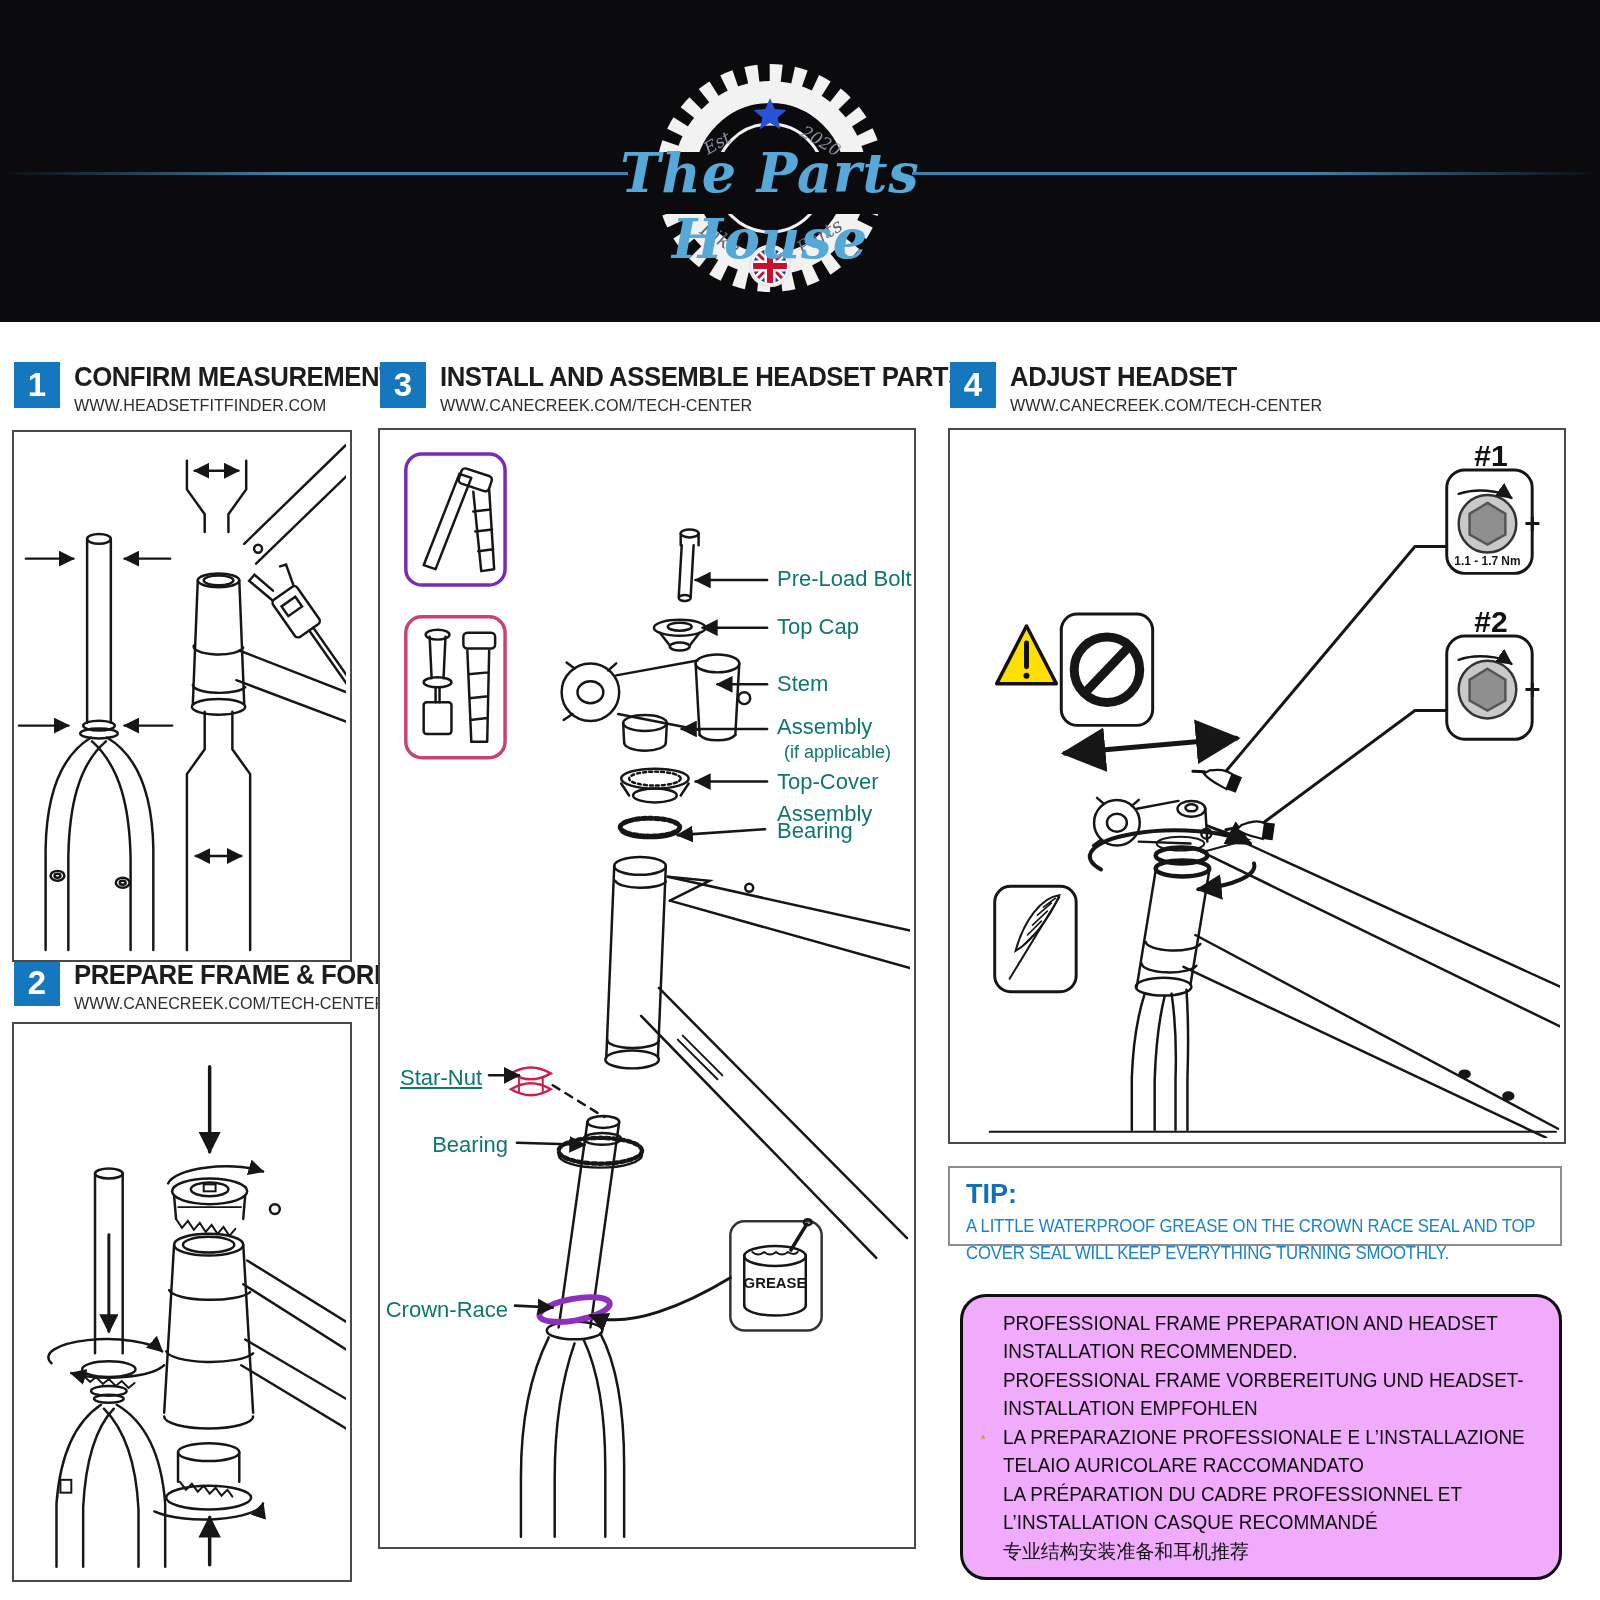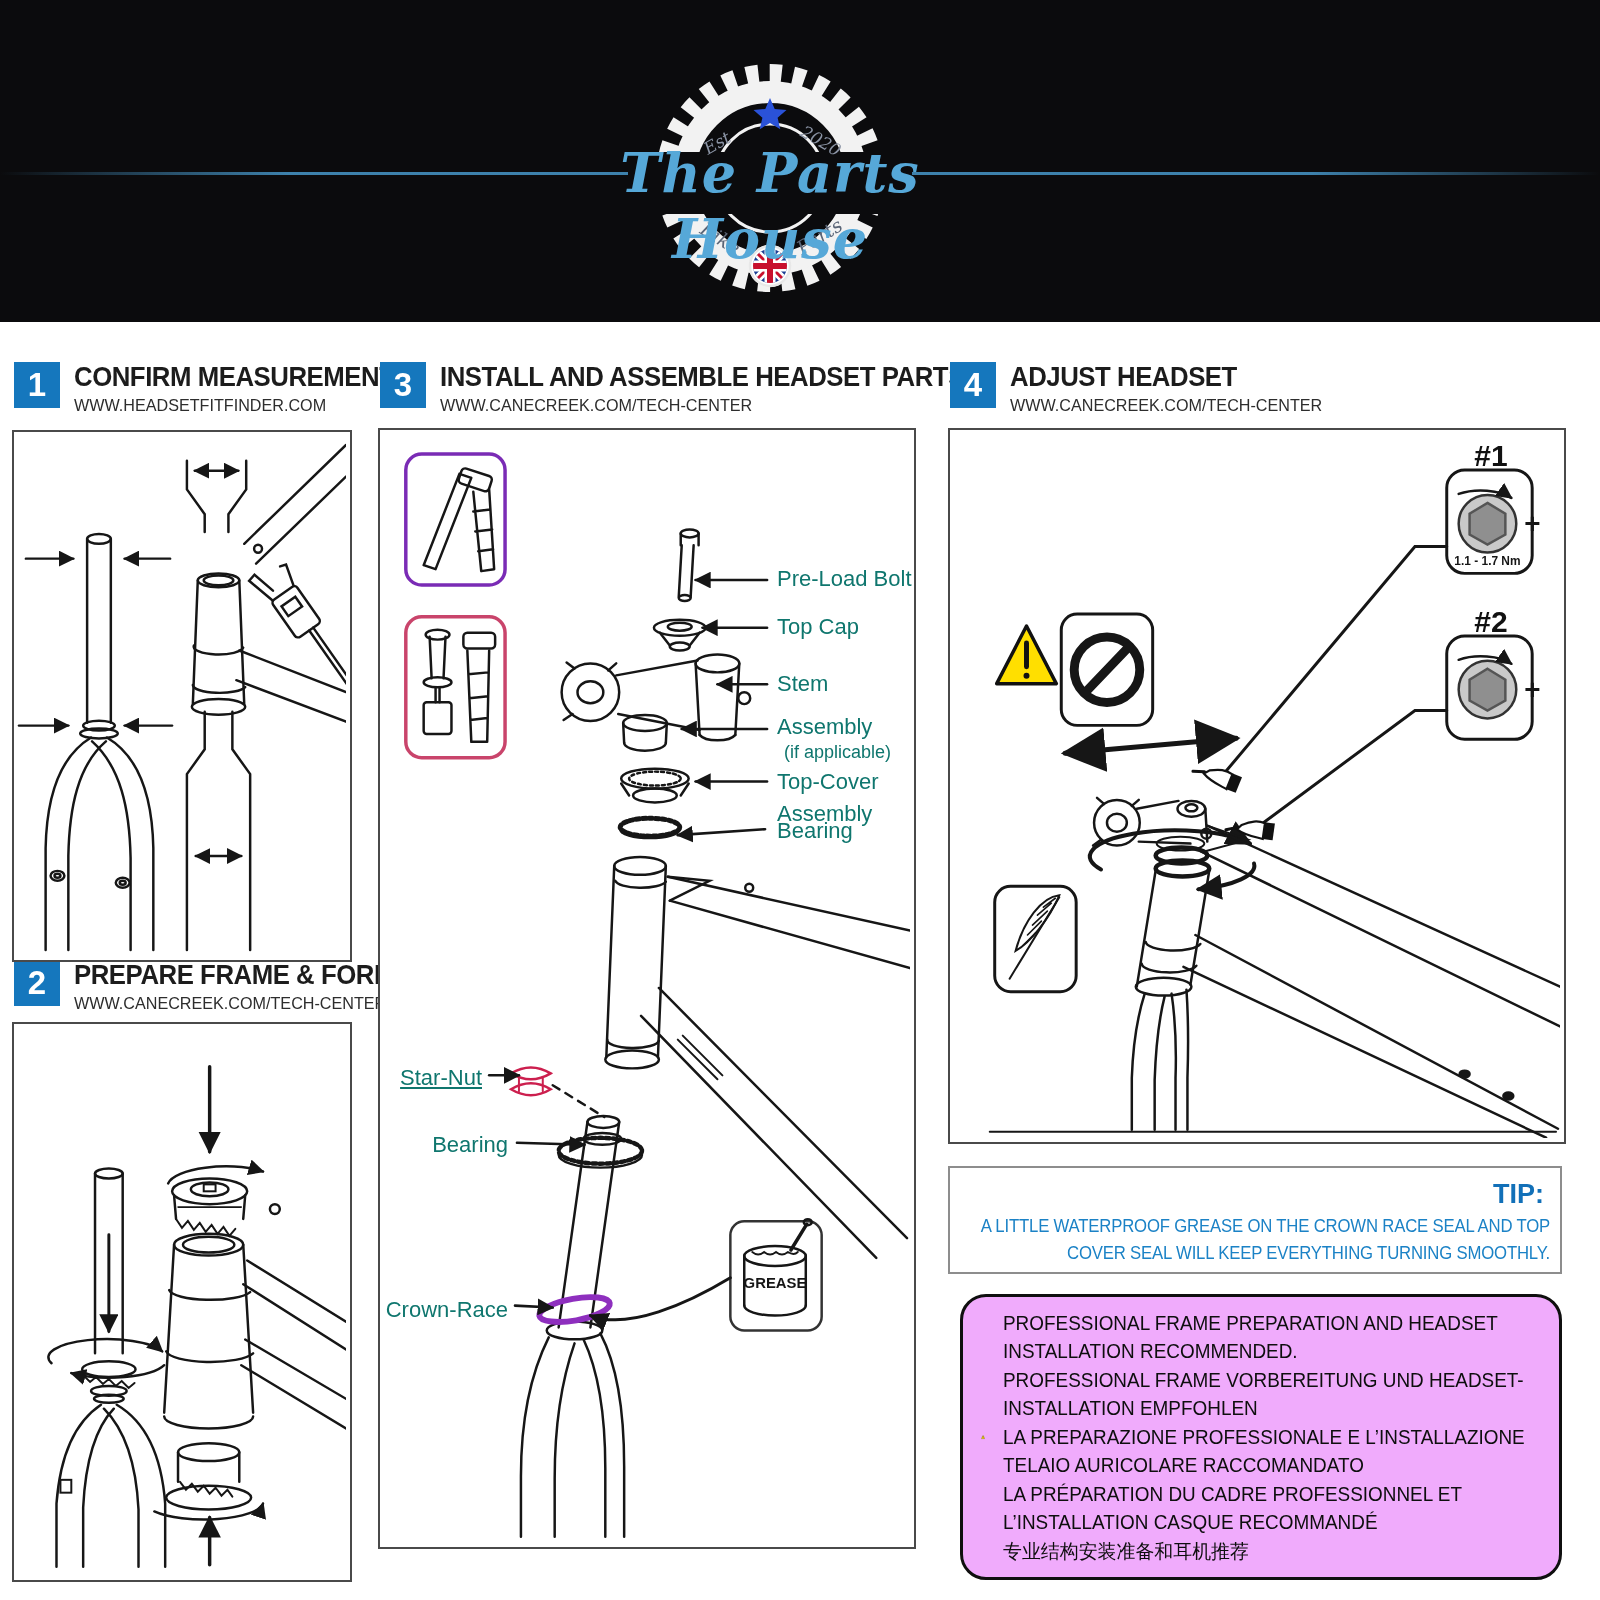--- a/index.html
+++ b/index.html
@@ -449,21 +449,21 @@
         <rect x="45" y="459" width="82" height="106" rx="16" stroke-width="3"></rect>
         <path d="M60,552 L110,470" stroke-width="2"></path>
         <path d="M110,468 C92,470 74,494 66,524 C80,516 100,492 110,468 Z" stroke-width="2"></path>
         <path d="M74,518 L86,506 M78,508 L92,494 M83,498 L98,484 M88,488 L102,476 M94,480 L106,471" stroke-width="1.6"></path>
       </g>
     </svg>
     <div class="hash" style="left:541px;top:26px;">#1</div>
     <div class="hash" style="left:541px;top:192px;">#2</div>
   </div>
 
-  <div class="tip" style="left:948px;top:1166px;width:614px;height:108px;text-align:right;">
+  <div class="tip" style="left:948px;top:1166px;width:614px;height:80px;">
     <div class="tip-h">TIP:</div>
     <div class="tip-b">A LITTLE WATERPROOF GREASE ON THE CROWN RACE SEAL AND TOP COVER SEAL WILL KEEP EVERYTHING TURNING SMOOTHLY.</div>
   </div>
 
   <div class="warn" style="left:960px;top:1294px;width:602px;height:286px;">
     <svg width="84" height="78" viewBox="0 0 84 78">
       <polygon points="42,6 80,72 4,72" fill="#ffdf00" stroke="#111" stroke-width="4" stroke-linejoin="round"></polygon>
       <path d="M42,26 L42,52" stroke="#111" stroke-width="6" stroke-linecap="round"></path>
       <circle cx="42" cy="62" r="3.6" fill="#111"></circle>
     </svg>

